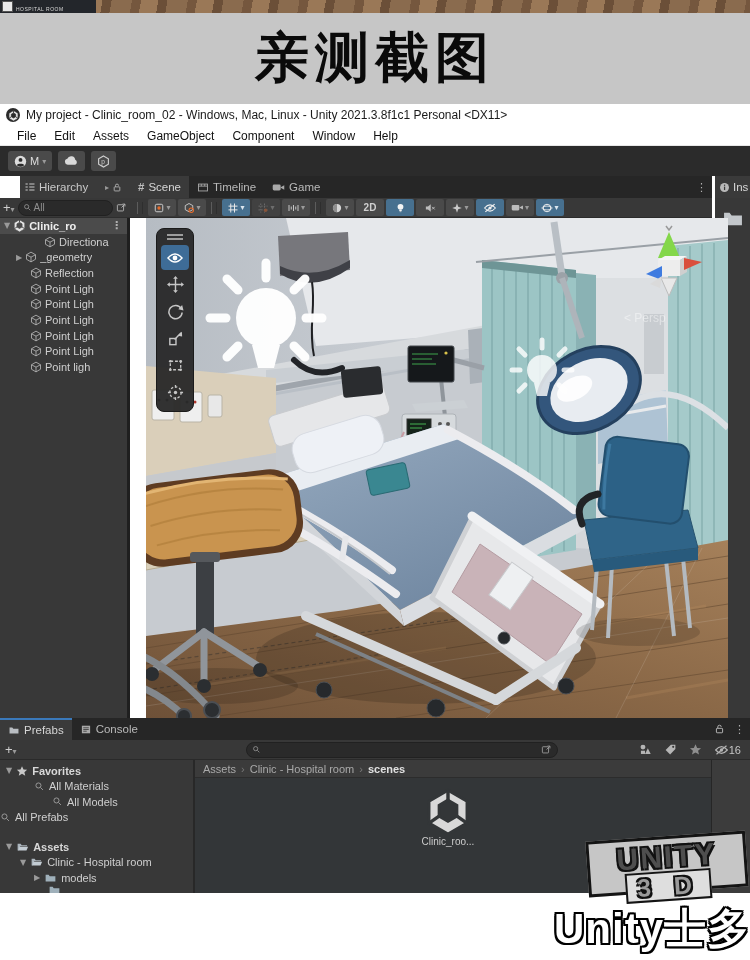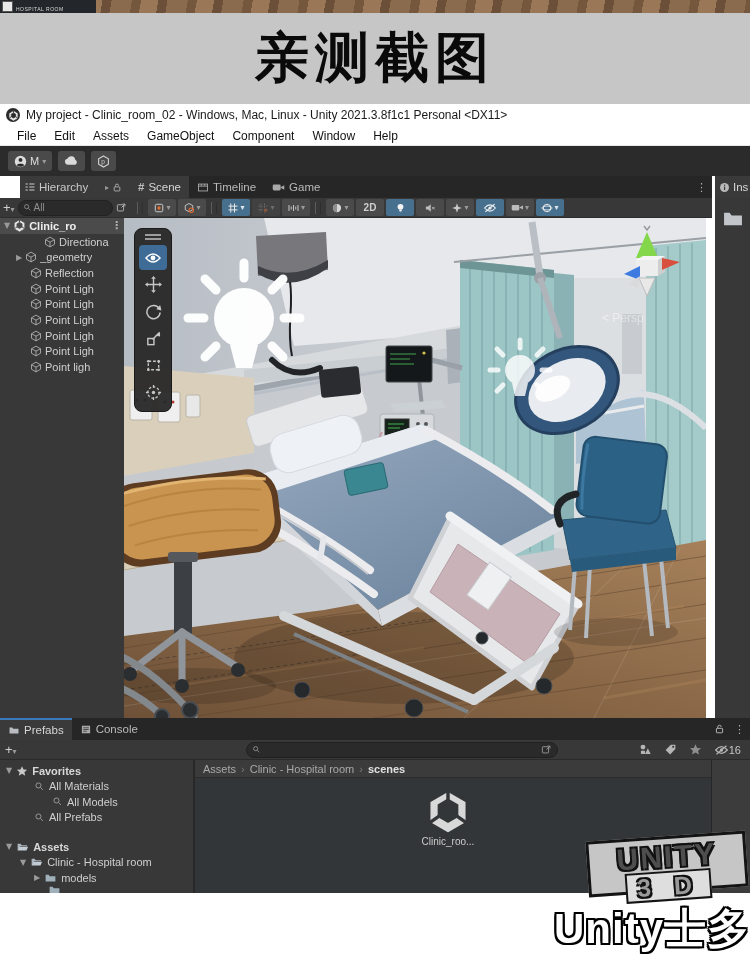--- a/index.html
+++ b/index.html
@@ -35,21 +35,21 @@
   .hrow .lbl{overflow:hidden;text-overflow:clip;}
   .car{font-size:8px;color:#9a9a9a;font-family:"DejaVu Sans",sans-serif;}
   
   .scene-tabrow{left:130px;width:582px;}
   .insp-tabrow{left:715px;width:14px;}
   .scene-tb{position:absolute;left:130px;top:198px;width:582px;height:20px;background:#383838;display:flex;align-items:center;padding:0 4px;box-sizing:border-box;gap:2px;border-bottom:1px solid #2b2b2b;}
   .sbtn{height:17px;min-width:22px;background:#4a4a4a;border-radius:2px;display:flex;align-items:center;justify-content:center;gap:1px;padding:0 3px;color:#cfcfcf;font-size:10px;font-weight:bold;}
   .sbtn.blue{background:#47708f;}
   .sdiv{width:4px;height:12px;border-left:1px solid #5c5c5c;border-right:1px solid #2e2e2e;margin:0 3px;}
   
-  .viewport{position:absolute;left:124px;top:218px;width:582px;height:432px;background:#9aa0a6;}
+  .viewport{position:absolute;left:146px;top:218px;width:582px;height:432px;background:#9aa0a6;}
   .tools-overlay{position:absolute;left:10px;top:10px;width:36px;background:rgba(38,38,38,.94);border:1px solid #1b1b1b;border-radius:8px;padding:3px 0 4px;z-index:3;}
   .tools-overlay .grip{display:flex;flex-direction:column;gap:2px;align-items:center;margin:2px 0 5px;}
   .tools-overlay .grip i{width:16px;height:2px;background:#9d9d9d;}
   .tool-btn{width:28px;height:25px;margin:2px auto;border-radius:4px;display:flex;align-items:center;justify-content:center;}
   .tool-btn.active{background:#3e6c97;}
   
   .insp-body{position:absolute;left:715px;top:198px;width:35px;height:520px;background:#383838;}
   
   .proj-tabs{position:absolute;left:0;top:718px;width:750px;height:22px;background:#262626;display:flex;align-items:stretch;}
   .proj-tabs .tab.active{border-top:2px solid #3a79bb;padding-top:0;}
@@ -783,21 +783,21 @@
             <use href="#i-search"></use>
           </svg>
           <span>All Materials</span>
         </div>
       <div class="prow" style="padding-left:52px;">
           <svg width="11" height="11" viewBox="0 0 16 16">
             <use href="#i-search"></use>
           </svg>
           <span>All Models</span>
         </div>
-      <div class="prow" style="padding-left:34px;">
+      <div class="prow" style="">
           <svg width="11" height="11" viewBox="0 0 16 16">
             <use href="#i-search"></use>
           </svg>
           <span>All Prefabs</span>
         </div>
       <div style="height:14px;"></div>
       <div class="prow" style="padding-left:6px;">
         <span class="car">▼</span>
         <svg width="13" height="12" viewBox="0 0 16 16">
             <path d="M1.5 3.5h4l1.5 2h7v1.5h-9l-2 5.5h-1.5z" fill="#aab4bc"></path>

